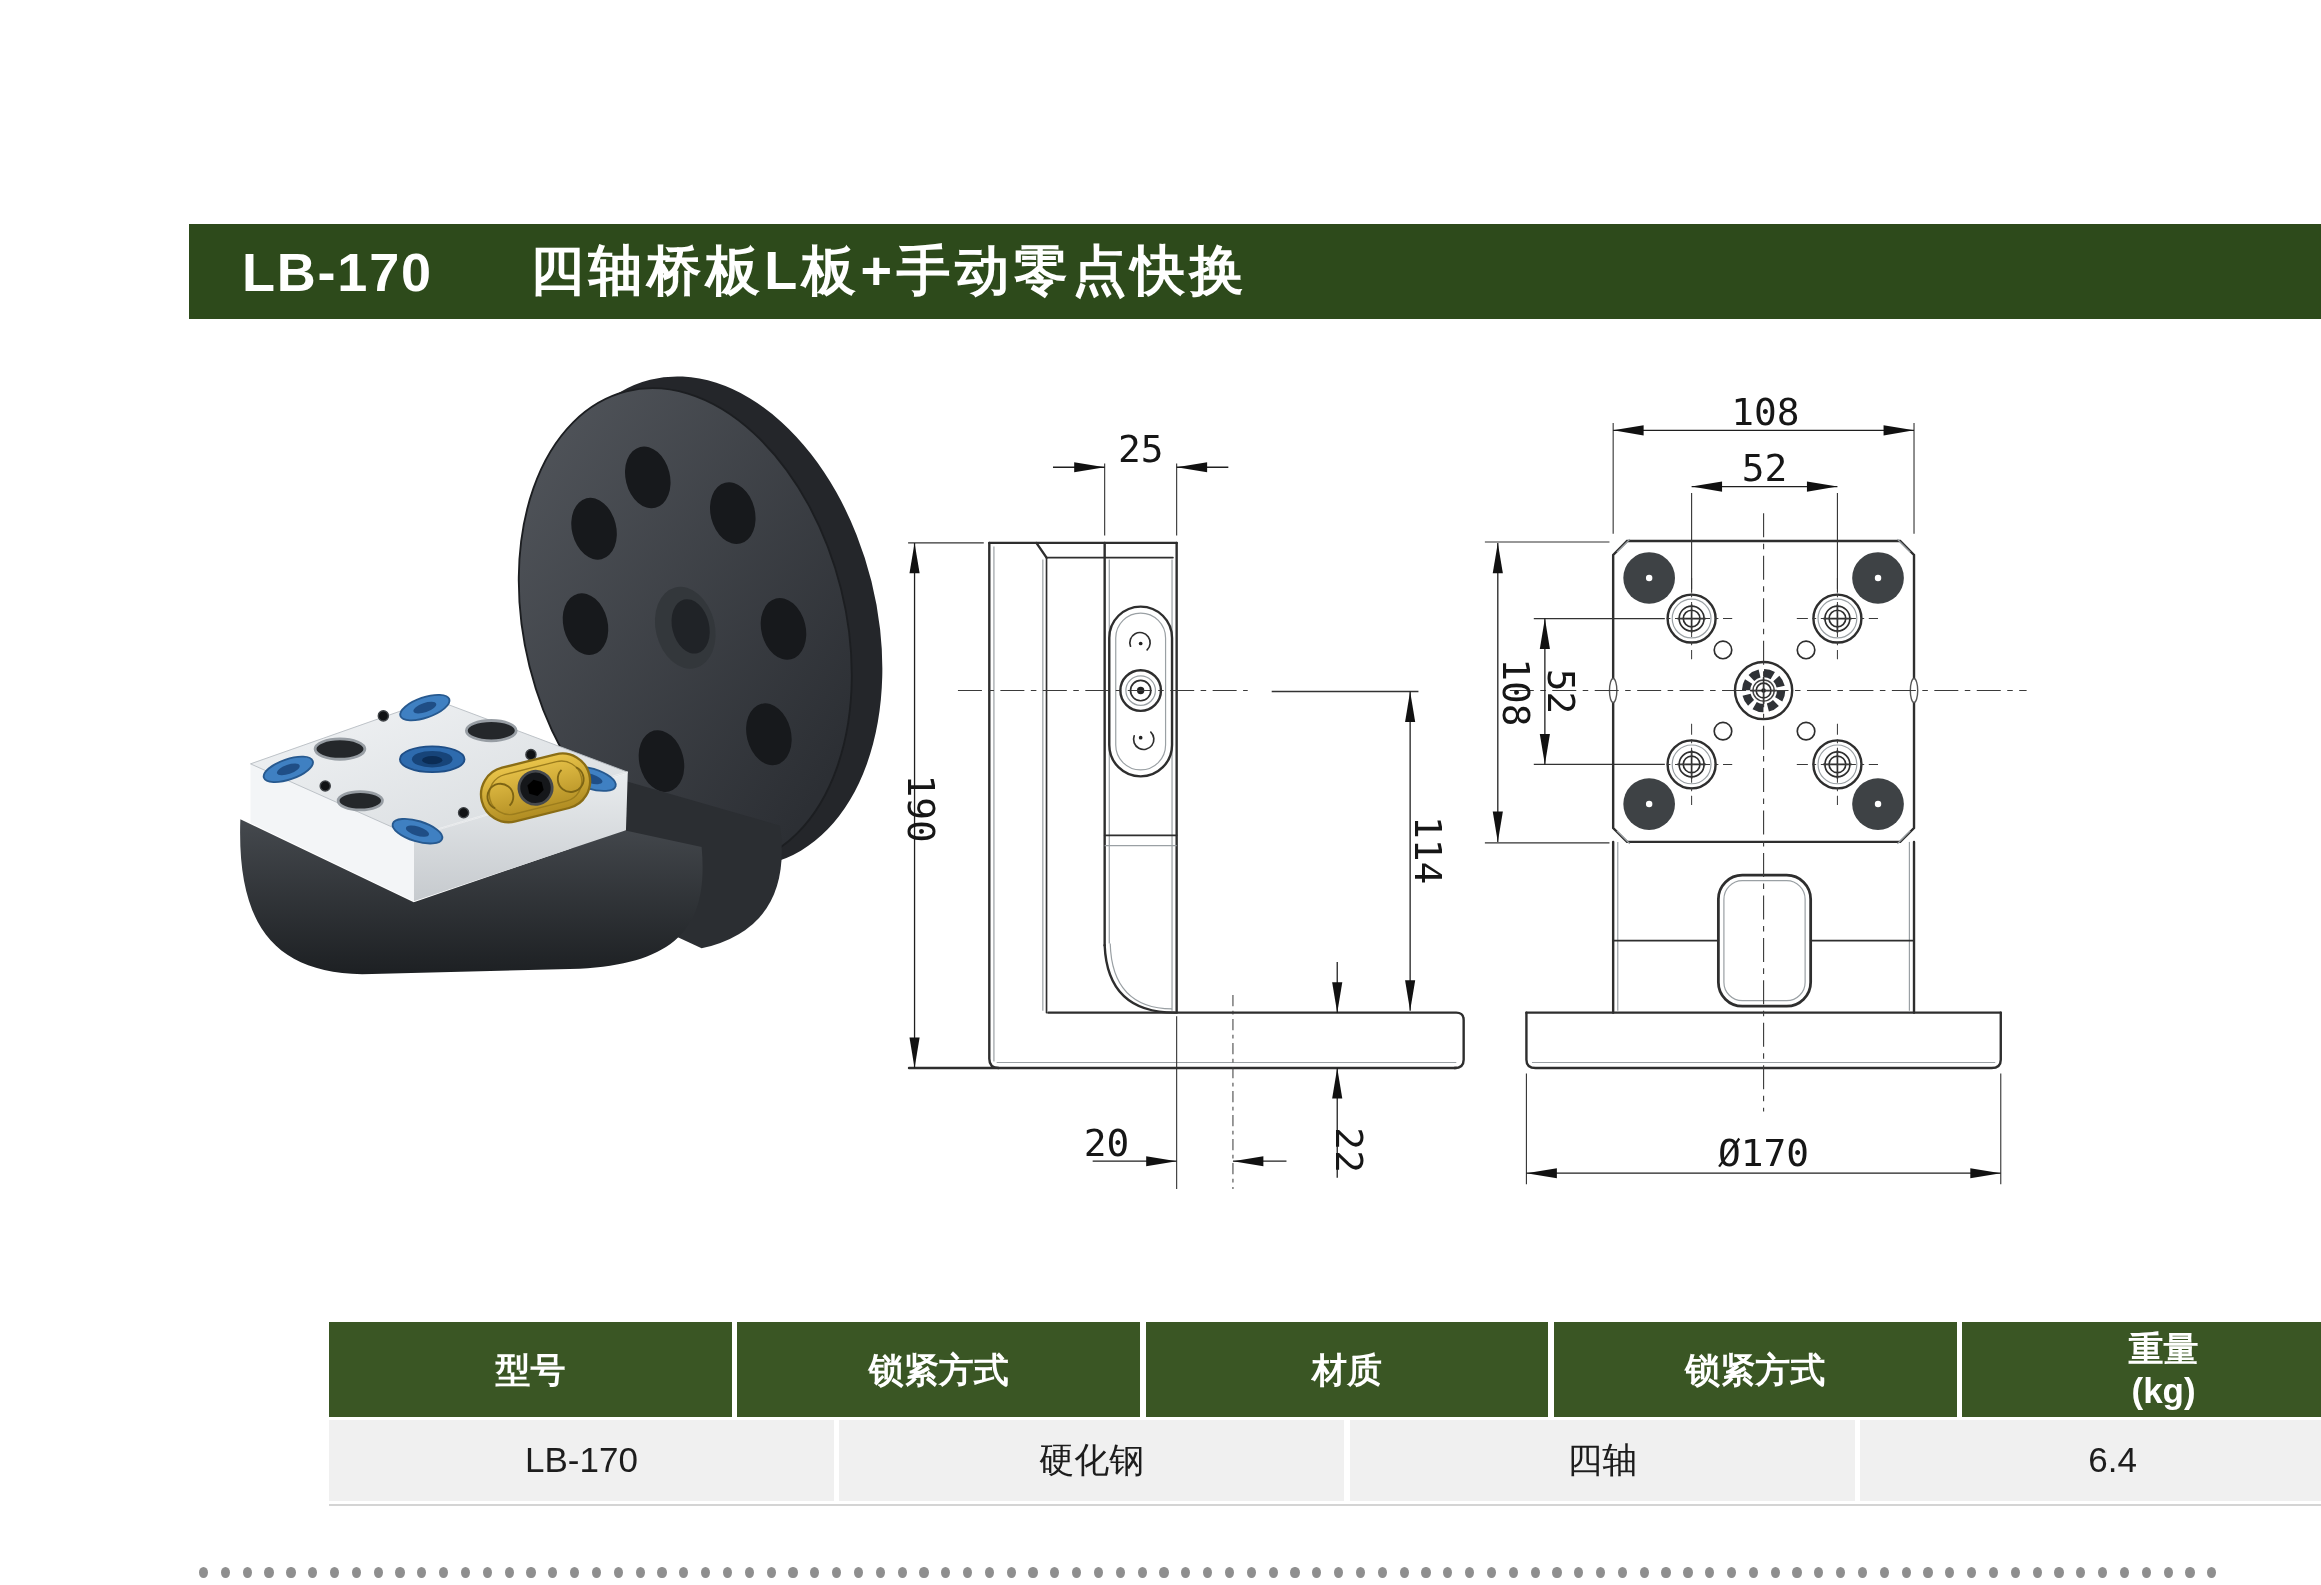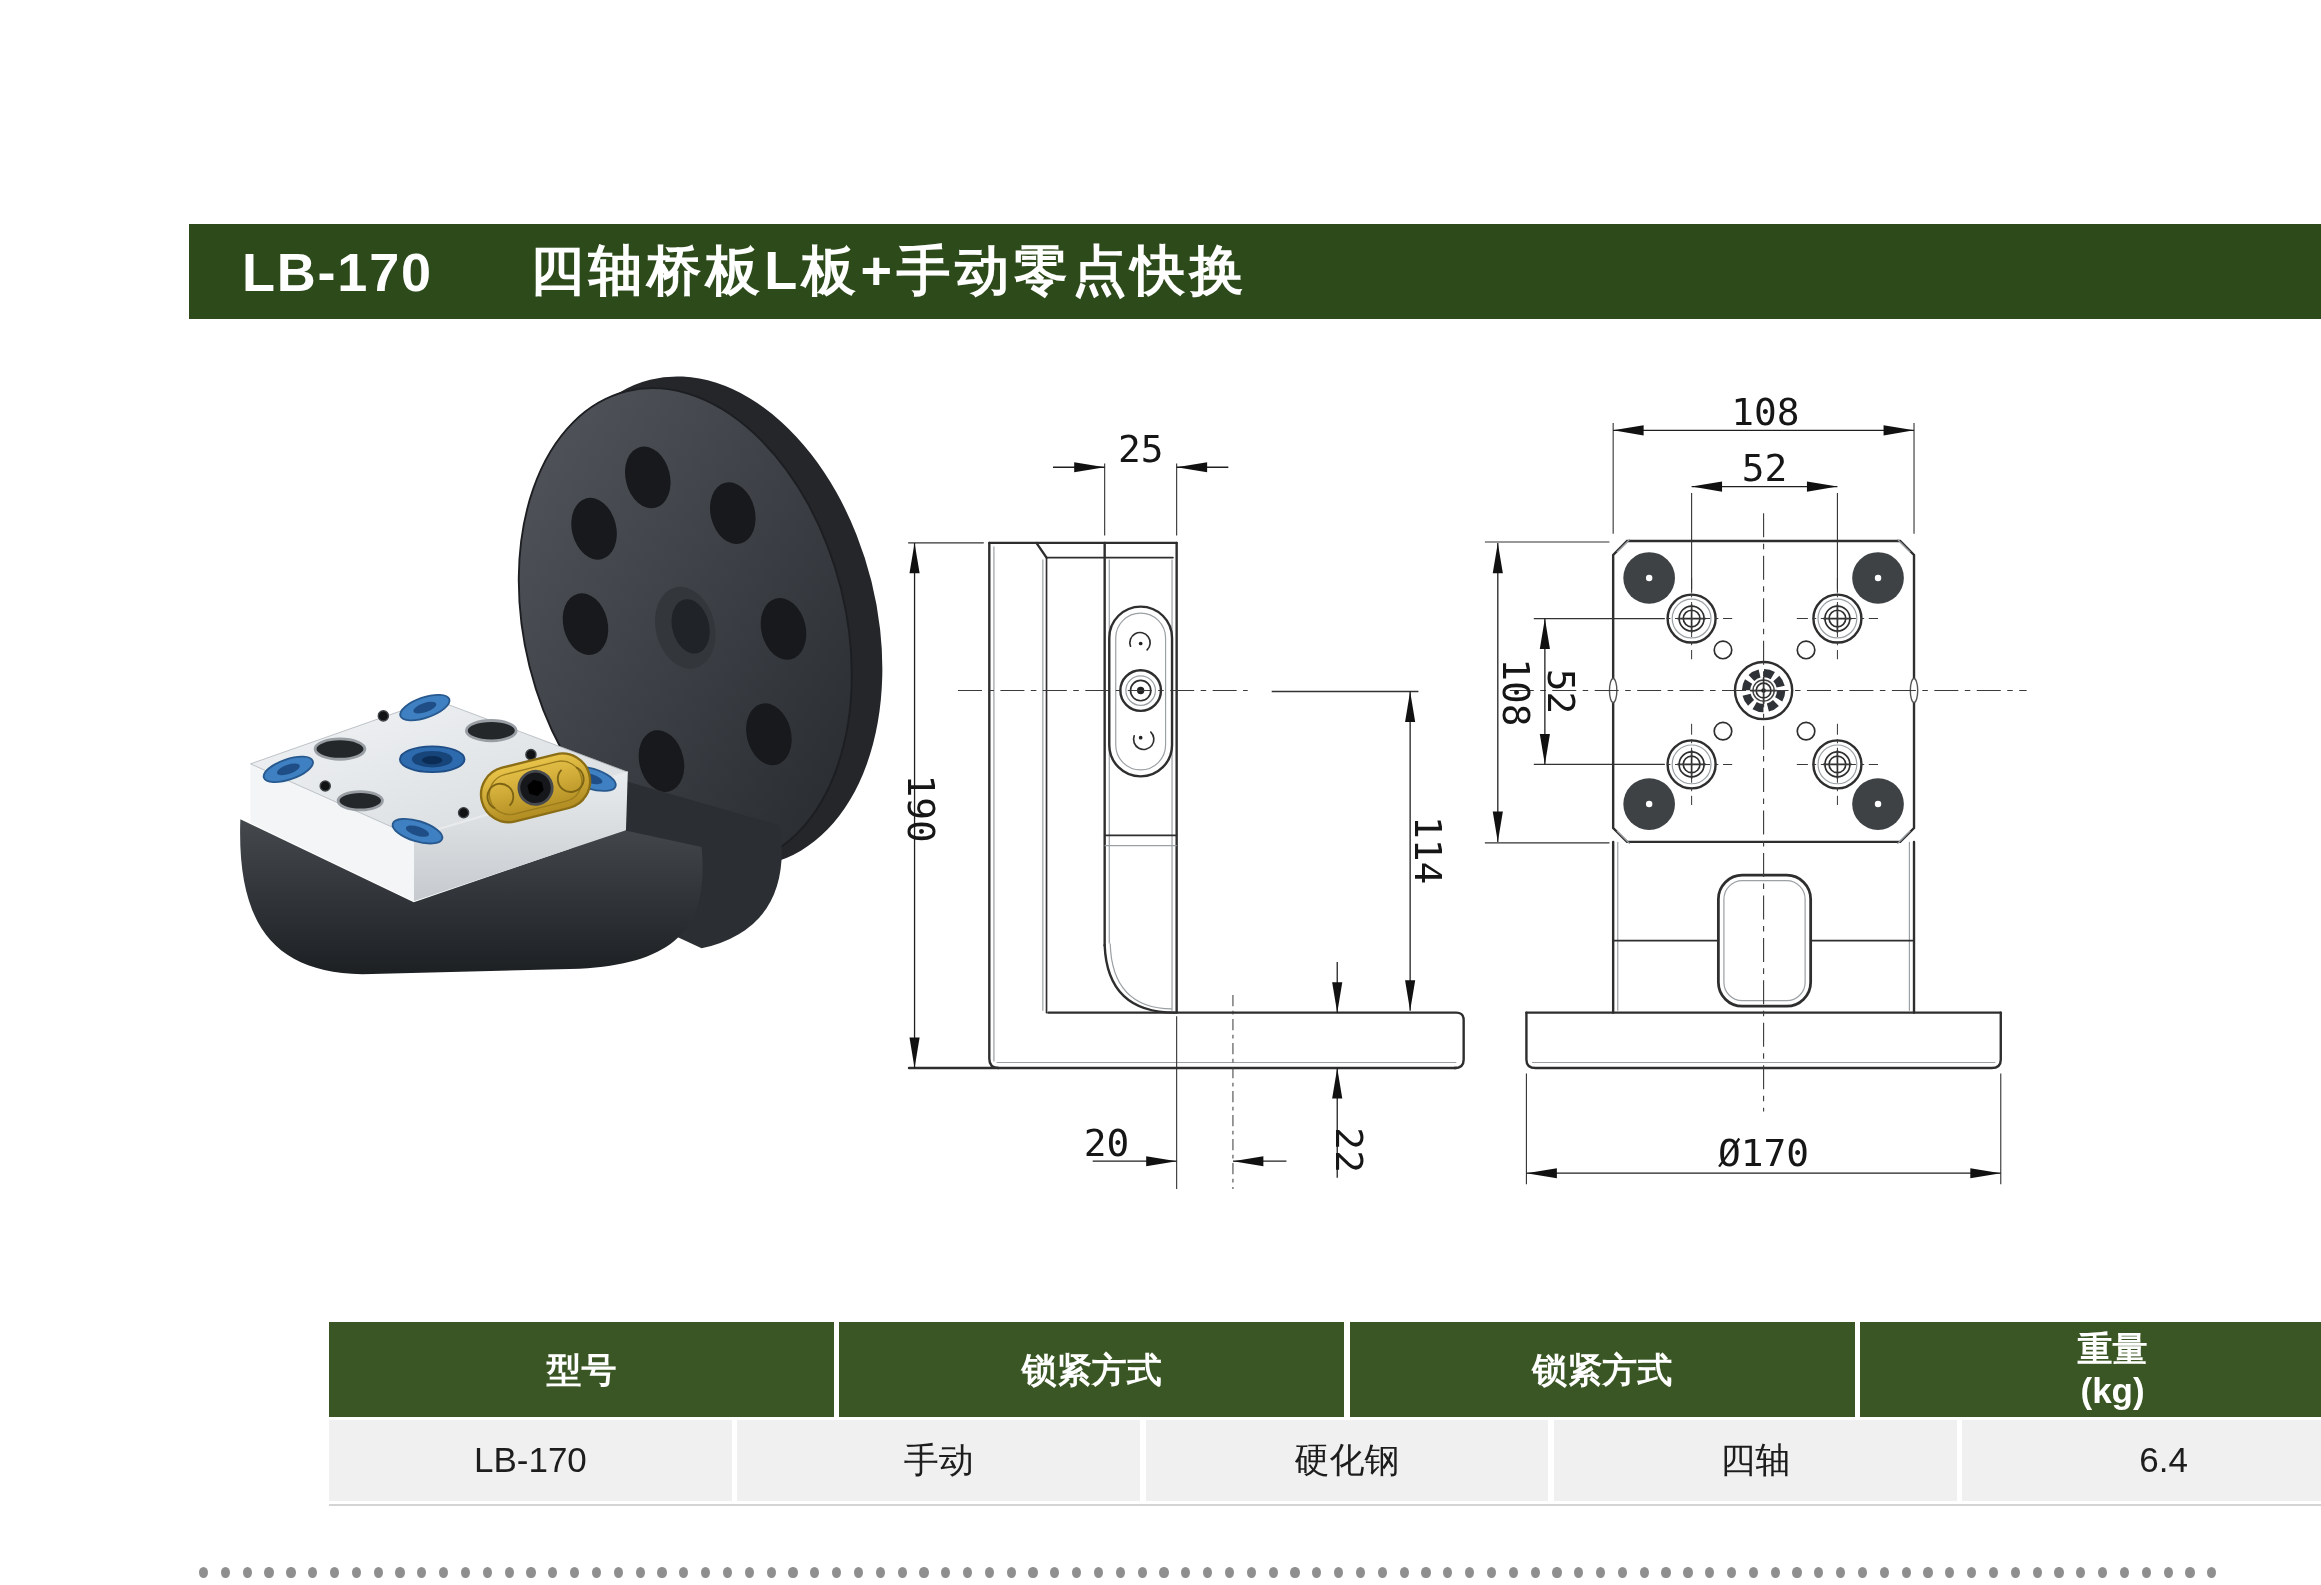--- a/index.html
+++ b/index.html
@@ -352,30 +352,32 @@
 
 <div class="spec">
   <div class="thead">
     <div class="th">
       <span>型号</span>
     </div>
     <div class="th">
       <span>锁紧方式</span>
     </div>
     <div class="th">
+      <span>材质</span>
+    </div>
+    <div class="th">
       <span>锁紧方式</span>
     </div>
     <div class="th">
       <span>重量</span>
       <span>(kg)</span>
     </div>
   </div>
   <div class="trow">
     <div class="td">LB-170</div>
-    <div class="td">手动</div>
     <div class="td">硬化钢</div>
     <div class="td">四轴</div>
     <div class="td">6.4</div>
   </div>
   <div class="tline"></div>
 </div>
 
 <div class="dots">
     <span class="dot"></span>
     <span class="dot"></span>

